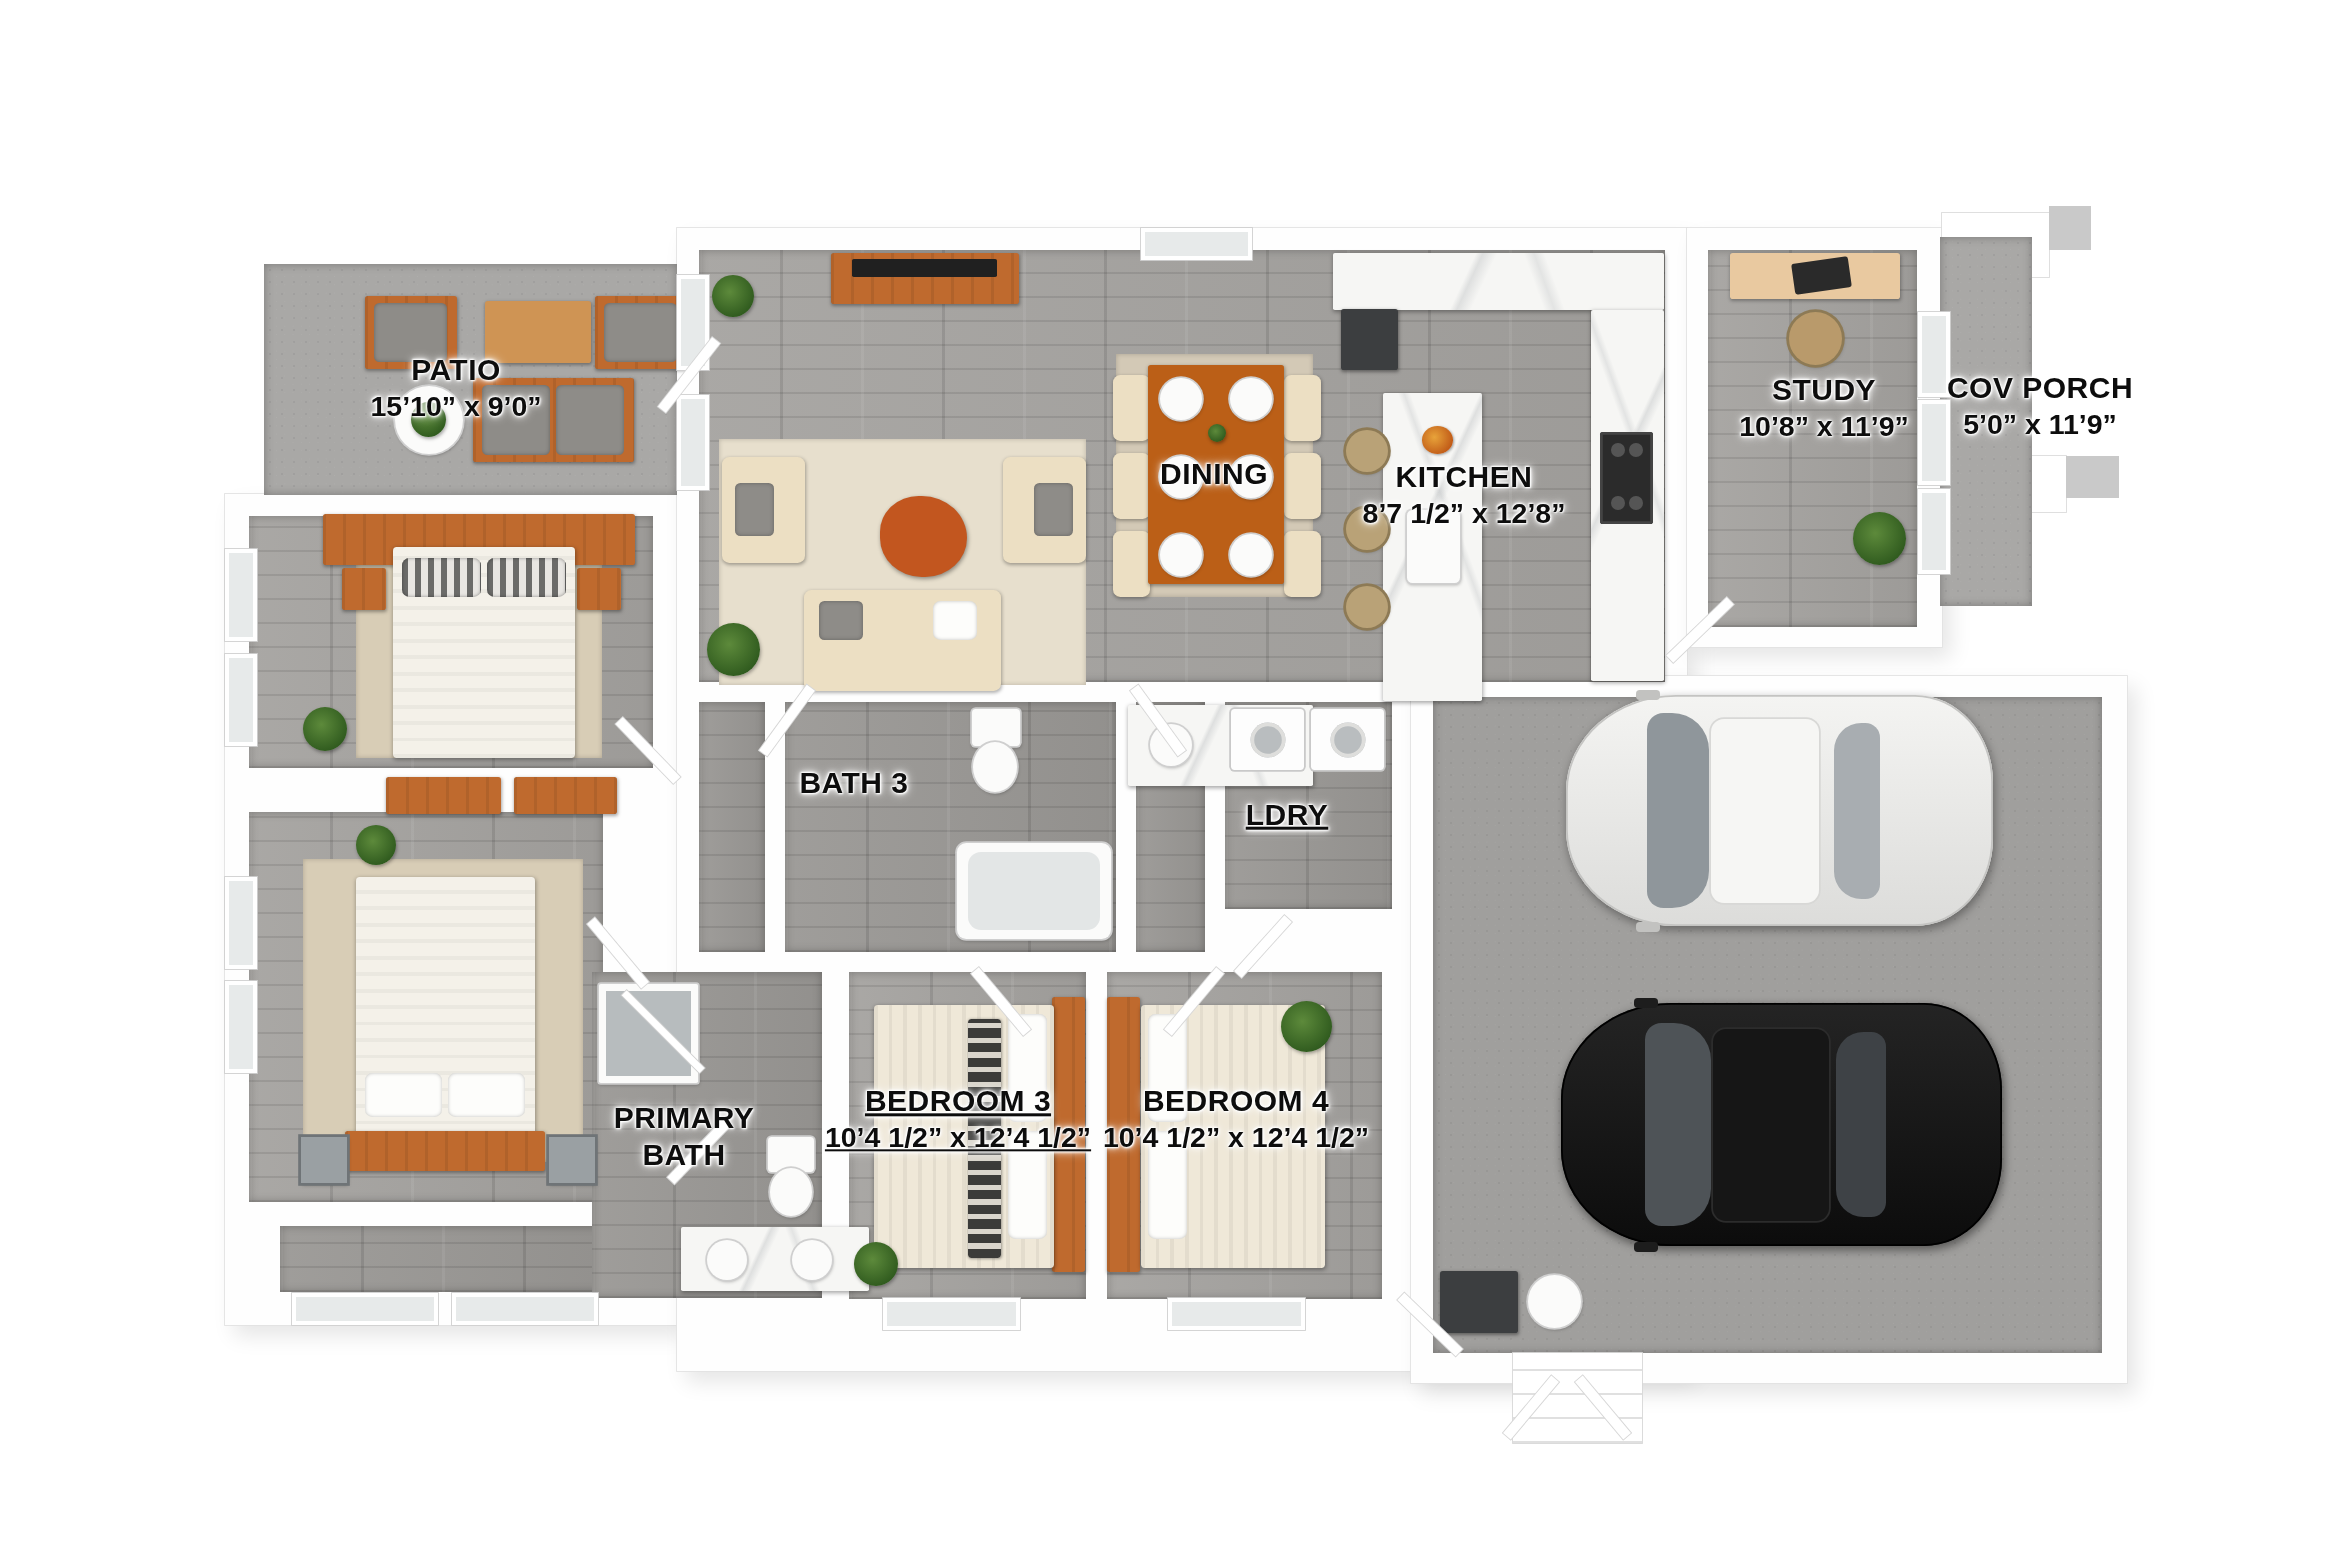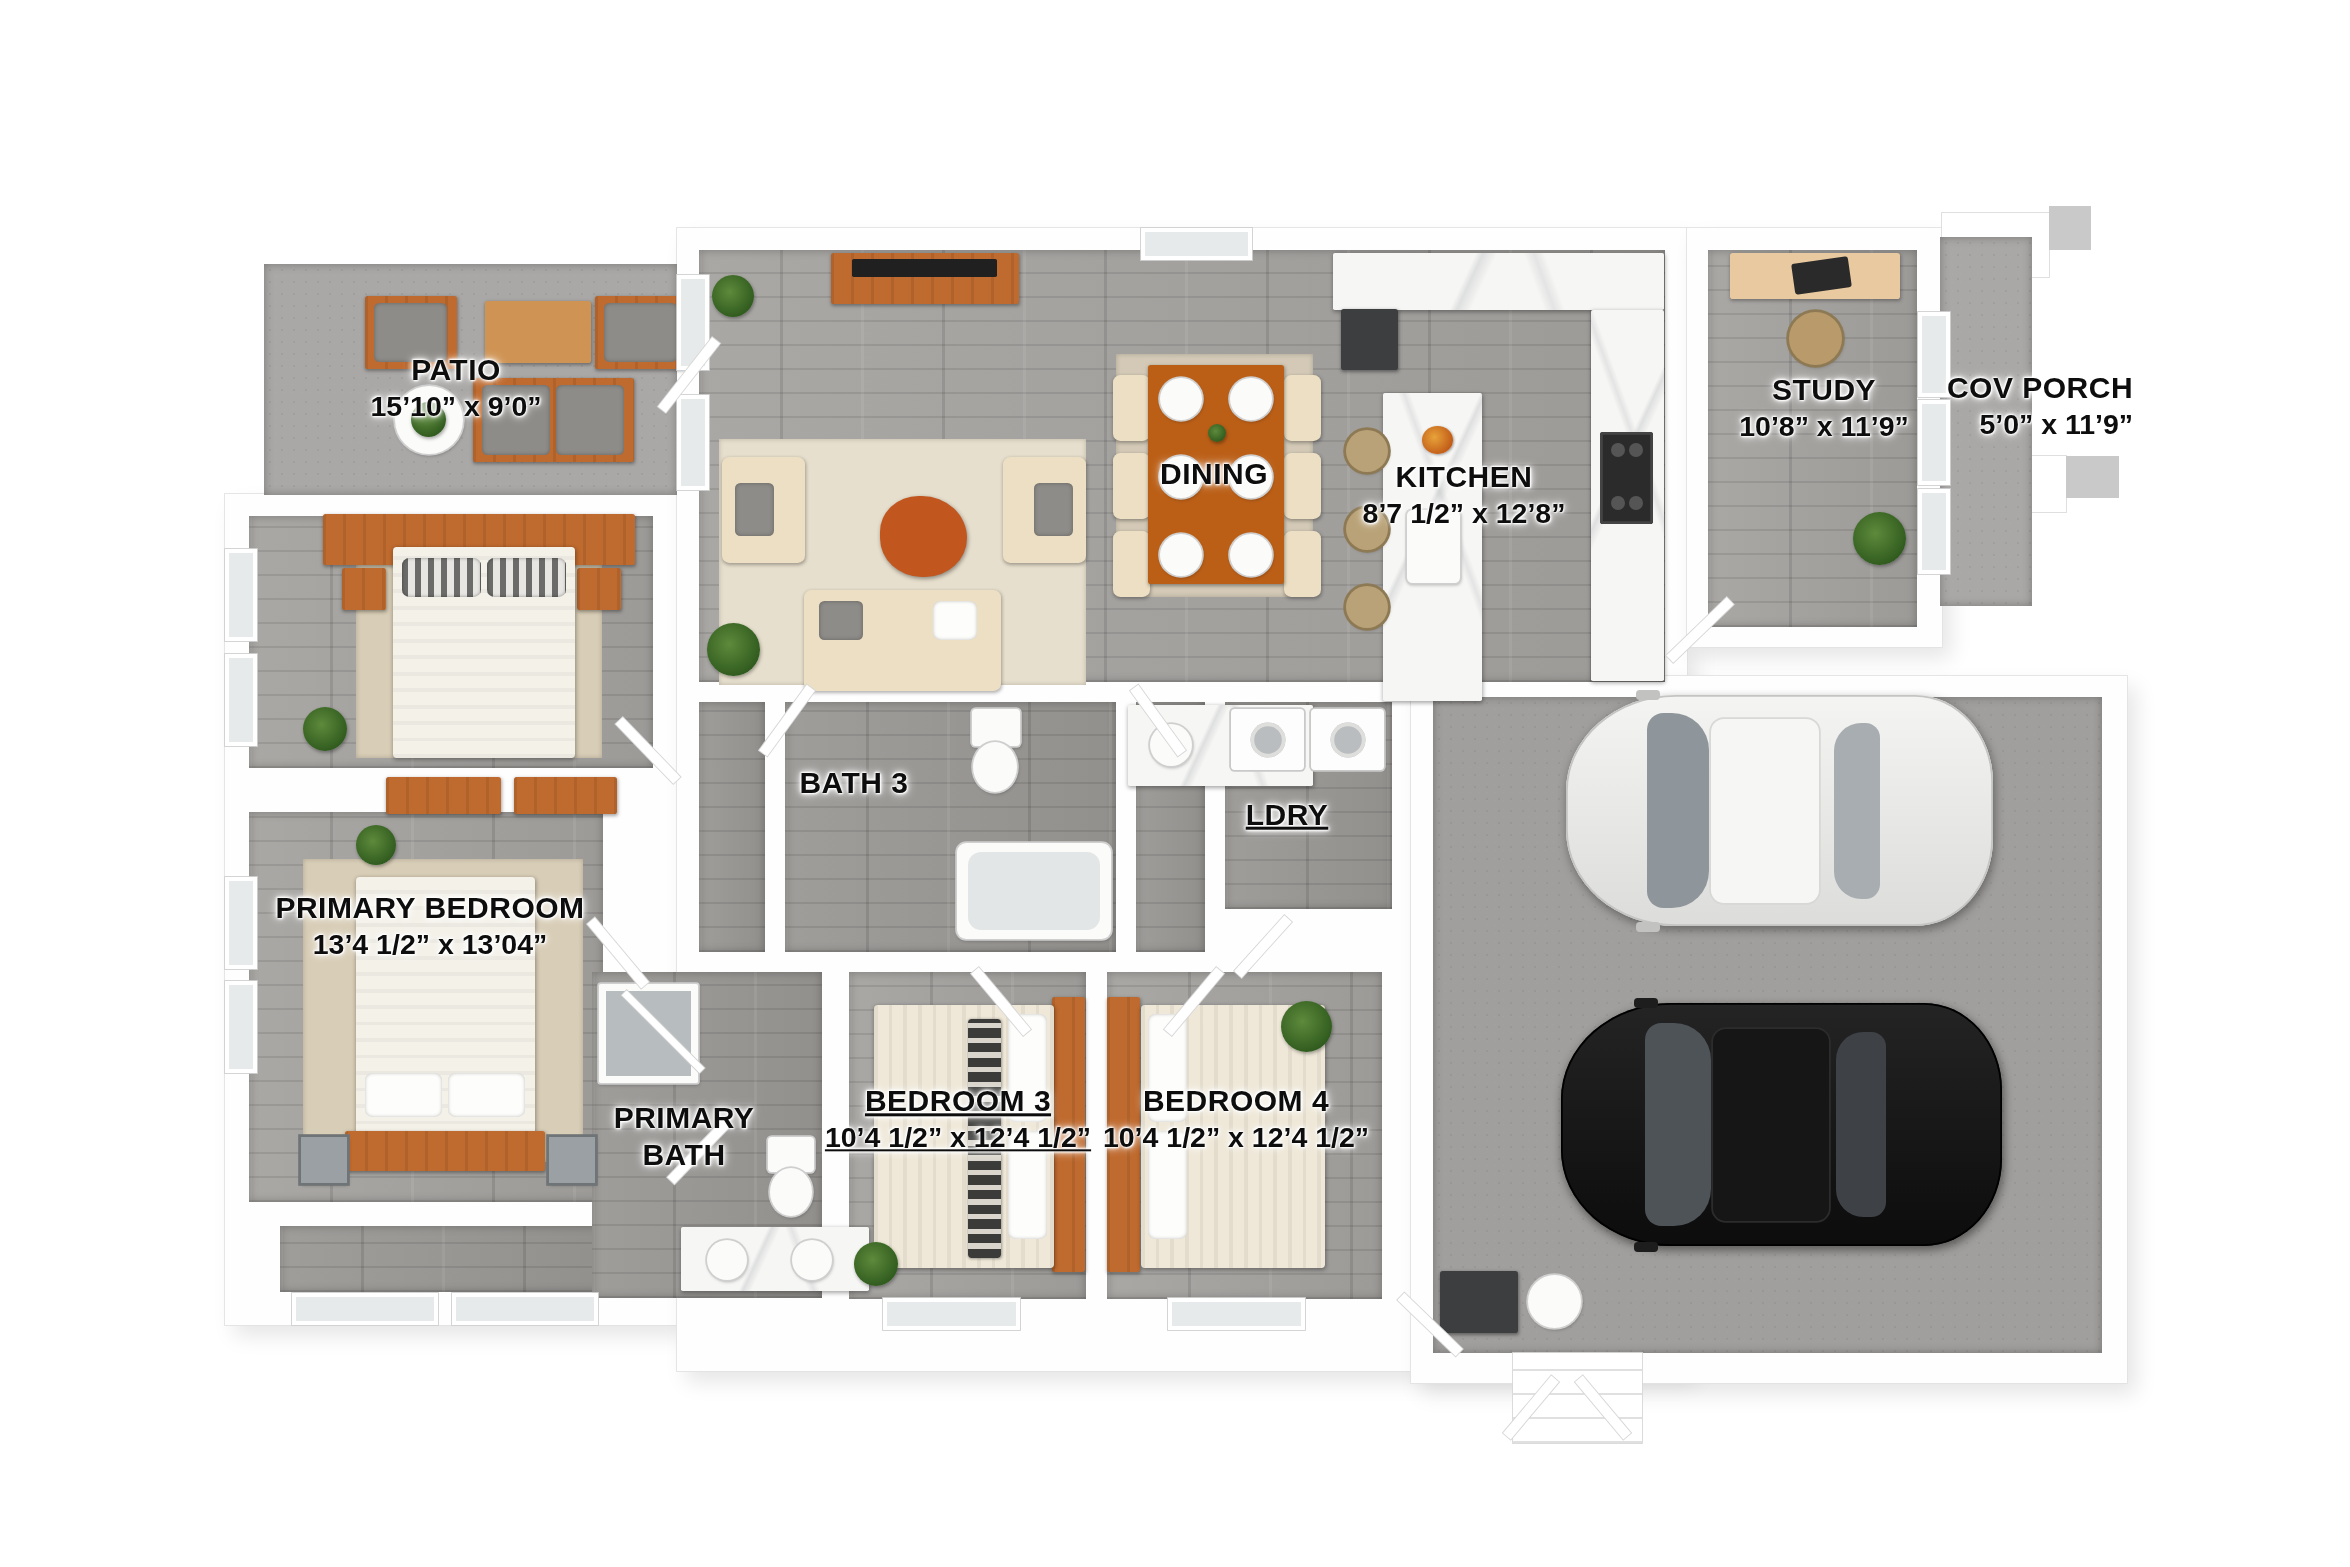--- a/index.html
+++ b/index.html
@@ -301,33 +301,29 @@
     <span class="name">DINING</span>
     </div>
   <div class="room-label" style="left:1464px;top:495px;">
     <span class="name">KITCHEN</span>
     <span class="dims">8’7 1/2” x 12’8”</span>
     </div>
   <div class="room-label" style="left:1824px;top:408px;">
     <span class="name">STUDY</span>
     <span class="dims">10’8” x 11’9”</span>
     </div>
-  <div class="room-label" style="left:2040px;top:406px;text-align:right;">
+  <div class="room-label" style="left:2040px;top:406px;">
     <span class="name">COV PORCH</span>
     <span class="dims">5’0” x 11’9”</span>
     </div>
   <div class="room-label" style="left:854px;top:783px;">
     <span class="name">BATH 3</span>
     </div>
   <div class="room-label" style="left:1287px;top:815px;text-decoration:underline;">
     <span class="name">LDRY</span>
-    </div>
-  <div class="room-label" style="left:430px;top:926px;">
-    <span class="name">PRIMARY BEDROOM</span>
-    <span class="dims">13’4 1/2” x 13’04”</span>
     </div>
   <div class="room-label" style="left:684px;top:1137px;">
     <span class="name wrap2">PRIMARY BATH</span>
     </div>
   <div class="room-label" style="left:958px;top:1119px;text-decoration:underline;">
     <span class="name">BEDROOM 3</span>
     <span class="dims">10’4 1/2” x 12’4 1/2”</span>
     </div>
   <div class="room-label" style="left:1236px;top:1119px;">
     <span class="name">BEDROOM 4</span>

